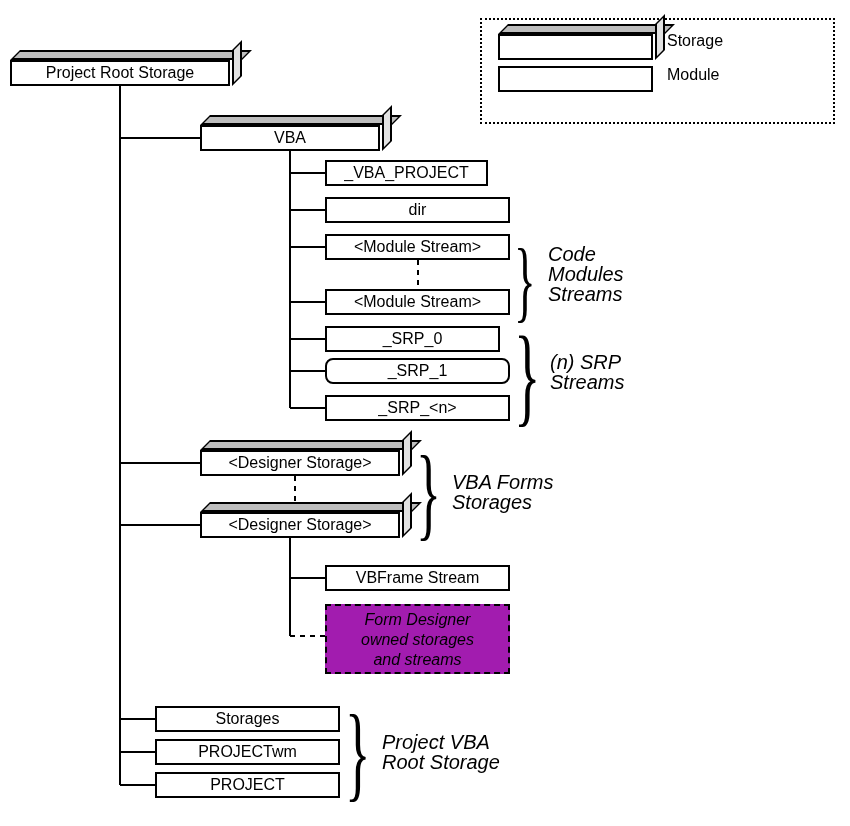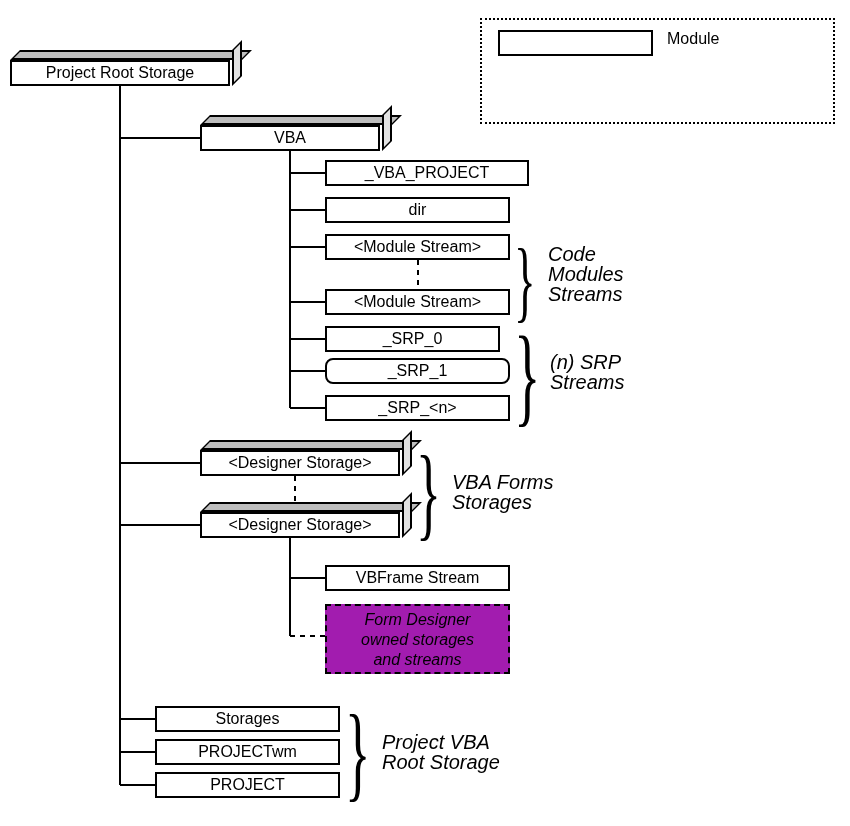--- a/index.html
+++ b/index.html
@@ -117,36 +117,43 @@
     <line x1="290" y1="636" x2="325" y2="636" stroke-dasharray="5 5"></line>
 
     <line x1="120" y1="719" x2="155" y2="719"></line>
     <line x1="120" y1="752" x2="155" y2="752"></line>
     <line x1="120" y1="785" x2="155" y2="785"></line>
   </g>
 </svg>
 
 <div class="legend" style="left:480px; top:18px; width:355px; height:106px;">
   <div class="row">
+    <div class="storage" style="position:absolute; left:6px; top:8px; width:155px;">
+      <div class="top"></div>
+        <div class="side"></div>
+    </div>
+    <span class="label">Storage</span>
+  </div>
+  <div class="row">
     <div class="stream" style="position:absolute; left:6px; top:4px; width:155px;"></div>
     <span class="label" style="top:4px;">Module</span>
   </div>
 </div>
 
 <div class="storage" style="left:10px; top:60px; width:220px;">
   <div class="top"></div><div class="side"></div>
   <span>Project Root Storage</span>
 </div>
 
 <div class="storage" style="left:200px; top:125px; width:180px;">
   <div class="top"></div><div class="side"></div>
   <span>VBA</span>
 </div>
 
-<div class="stream" style="left:325px; top:160px; width:204px;">
+<div class="stream" style="left:325px; top:160px; width:163px;">
   <span>_VBA_PROJECT</span>
 </div>
 <div class="stream" style="left:325px; top:197px; width:185px;">
   <span>dir</span>
 </div>
 <div class="stream" style="left:325px; top:234px; width:185px;">
   <span>&lt;Module Stream&gt;</span>
 </div>
 <div class="stream" style="left:325px; top:289px; width:185px;">
   <span>&lt;Module Stream&gt;</span>

